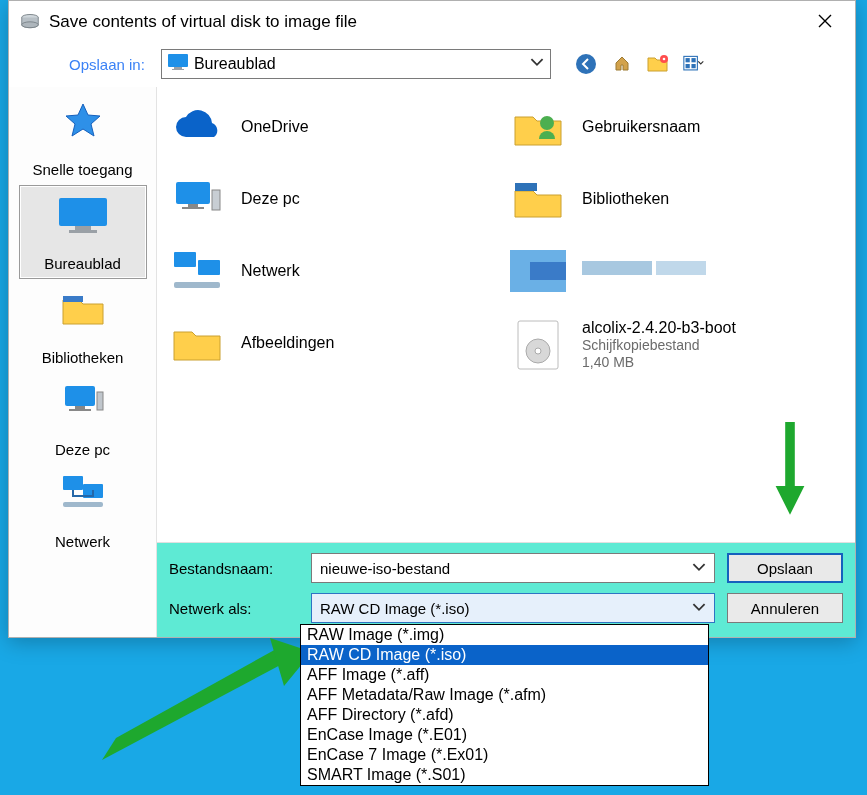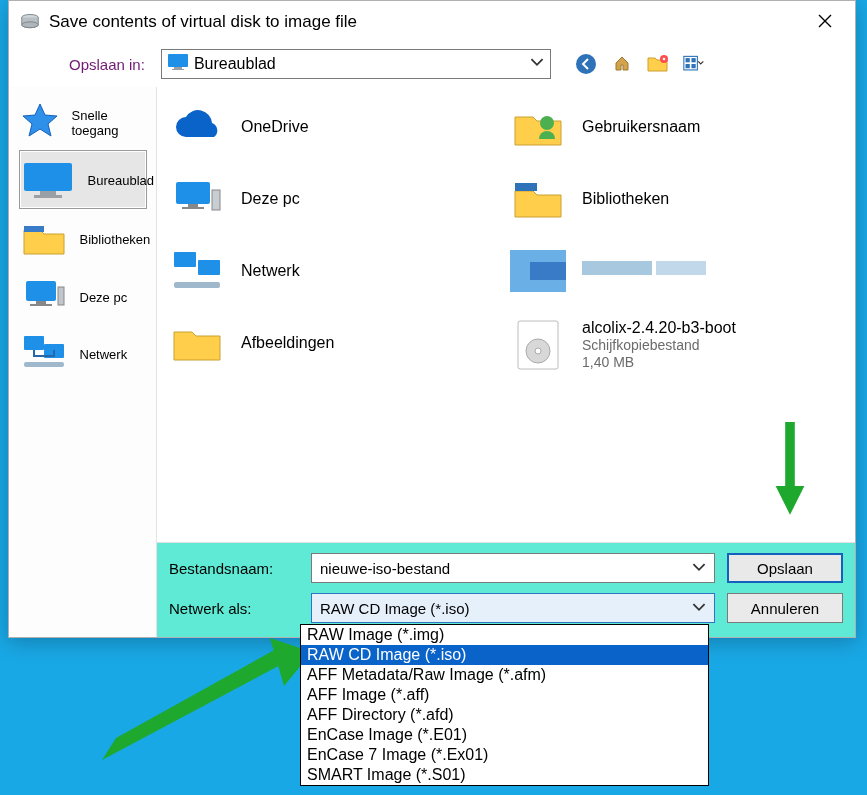--- a/index.html
+++ b/index.html
@@ -13,38 +13,38 @@
   .titlebar {
     display:flex; align-items:center; height:42px; padding:8px 10px;
     font-size:17px; color:#000;
   }
   .titlebar .hdd-icon { width:22px; height:22px; margin-right:8px; }
   .titlebar .spacer { flex:1; }
   .titlebar .close { font-size:20px; width:40px; text-align:center; cursor:default;}
   .toolbar {
     display:flex; align-items:center; padding:6px 22px 8px 60px; gap:10px;
   }
-  .toolbar-label { font-size:15px; color:#701a75; margin-right:6px;}
+  .toolbar-label { font-size:15px; color:#3b82f6; margin-right:6px;}
   .loc-combo {
     flex:0 0 390px; height:30px; border:1px solid #7a7a7a;
     display:flex; align-items:center; padding:0 6px; gap:6px; background:#fff;
   }
   .loc-combo .chev { margin-left:auto; }
   .mini-icons { display:flex; gap:14px; margin-left:14px;}
   .mini-icons span { width:22px; height:22px; display:inline-flex; align-items:center; justify-content:center;}
   .body {
     flex:1; display:flex; min-height:0;
   }
   .sidebar {
     width:148px; border-right:1px solid #e3e3e3; background:#fdfdfd;
     display:flex; flex-direction:column; align-items:center; padding-top:6px;
   }
   .side-item {
-    width:128px; display:flex; align-items:center;
-    padding:8px 0 6px; font-size:13px; gap:12px; border:1px solid transparent;
+    width:128px; display:flex; flex-direction:column; align-items:center;
+    padding:8px 0 6px; font-size:15px; gap:18px; border:1px solid transparent;
   }
   .side-item.selected { background:#e6e6e6; border:1px solid #9a9a9a; box-shadow:inset 0 0 0 1px #fff;}
   .main {
     flex:1; display:flex; flex-direction:column; min-height:0;
   }
   .file-area {
     flex:1; display:flex; flex-wrap:wrap; align-content:flex-start;
     padding:10px 8px; overflow:hidden;
   }
   .column { width:50%; display:flex; flex-direction:column; gap:12px;}
@@ -317,22 +317,22 @@
             <span>Annuleren</span>
           </div>
       </div>
     </div>
   </div>
 </div>
 
 <div class="dropdown">
   <div>RAW Image (*.img)</div>
   <div class="sel">RAW CD Image (*.iso)</div>
+  <div>AFF Image (*.aff)</div>
   <div>AFF Metadata/Raw Image (*.afm)</div>
-  <div>AFF Image (*.aff)</div>
   <div>AFF Directory (*.afd)</div>
   <div>EnCase Image (*.E01)</div>
   <div>EnCase 7 Image (*.Ex01)</div>
   <div>SMART Image (*.S01)</div>
 </div>
 
 <svg class="arrow-down" viewBox="0 0 40 120">
   <rect x="14" y="0" width="12" height="80" fill="#1ea82e"></rect>
   <path d="M2 80h36L20 116z" fill="#1ea82e"></path>
 </svg>

